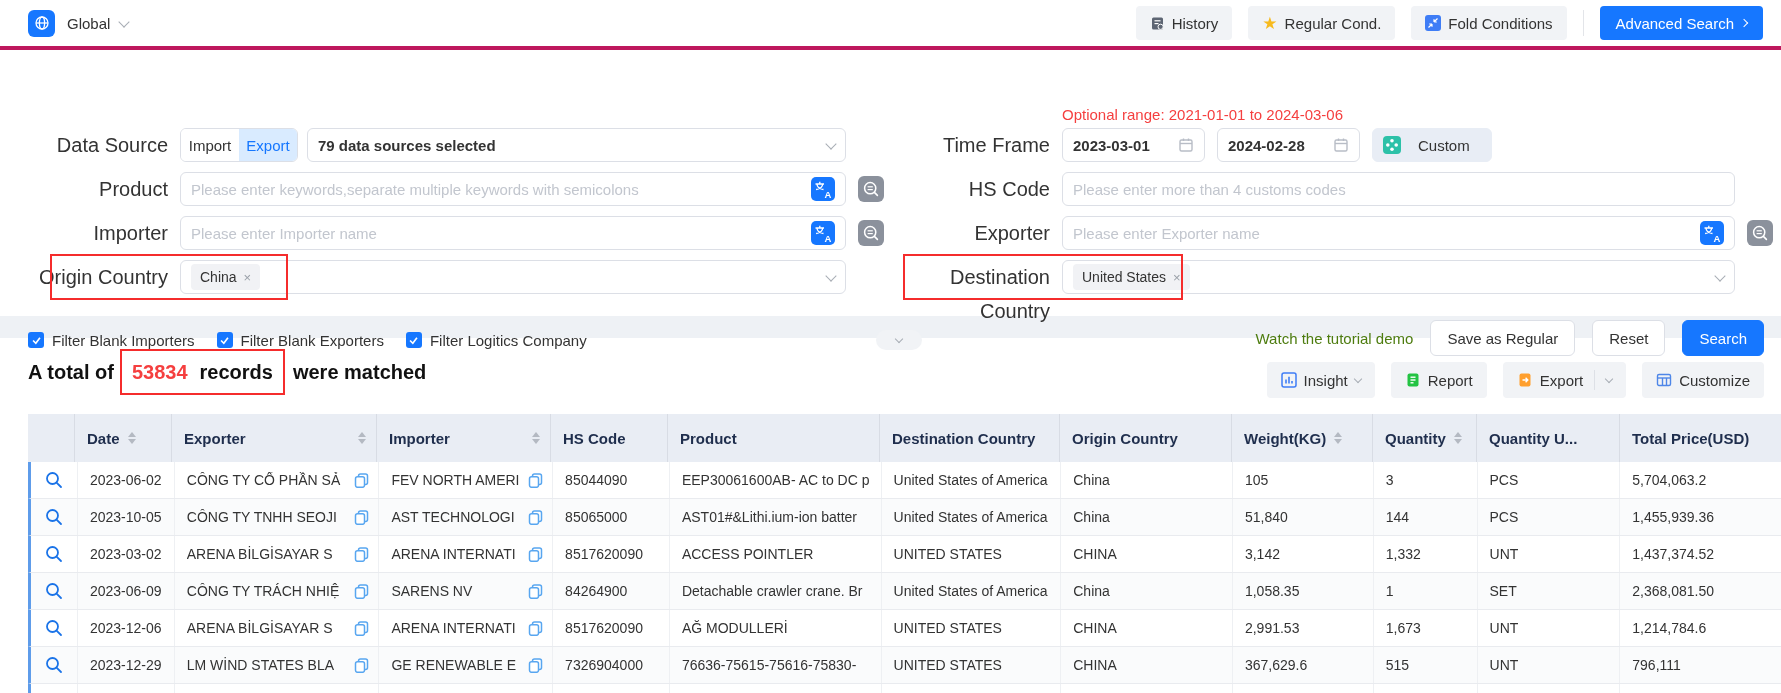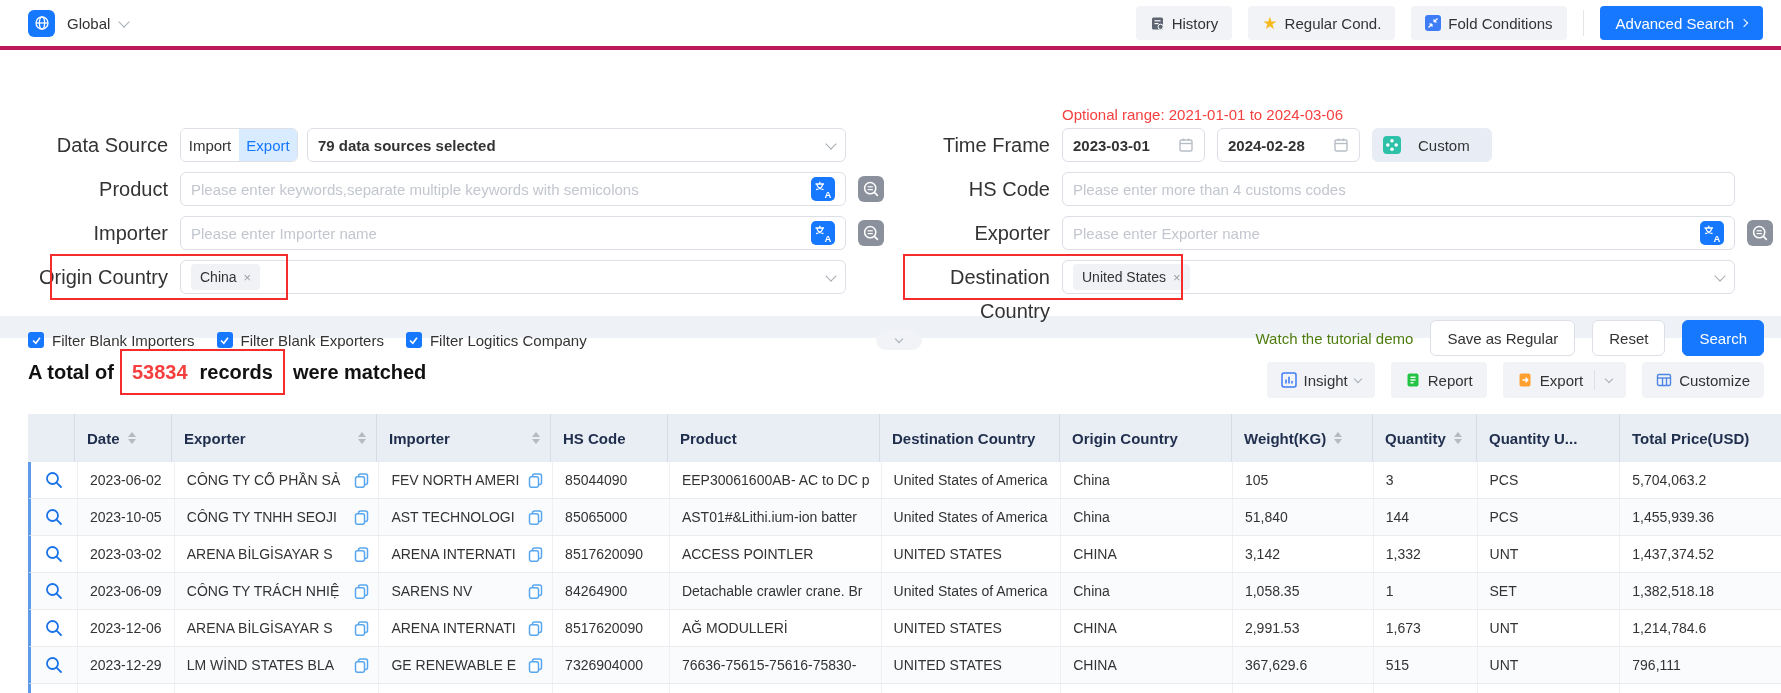--- a/index.html
+++ b/index.html
@@ -623,21 +623,21 @@
           <div class="td" style="width: 141px;">
             <span class="cv">1,058.35</span>
           </div>
           <div class="td" style="width: 104px;">
             <span class="cv">1</span>
           </div>
           <div class="td" style="width: 143px;">
             <span class="cv">SET</span>
           </div>
           <div class="td" style="width: 161px;">
-            <span class="cv">1,382,518.18</span>
+            <span class="cv">2,368,081.50</span>
           </div>
         </div>
         <div class="tr">
           <div class="td" style="width: 47px;">
             <span class="rowsearch"><svg width="18" height="18" viewBox="0 0 18 18">
                 <circle cx="7.5" cy="7.5" r="5.5" fill="none" stroke="#1a73e8" stroke-width="1.8"></circle>
                 <line x1="11.8" y1="11.8" x2="16" y2="16" stroke="#1a73e8" stroke-width="1.8" stroke-linecap="round"></line>
               </svg></span>
           </div>
           <div class="td" style="width: 97px;">

